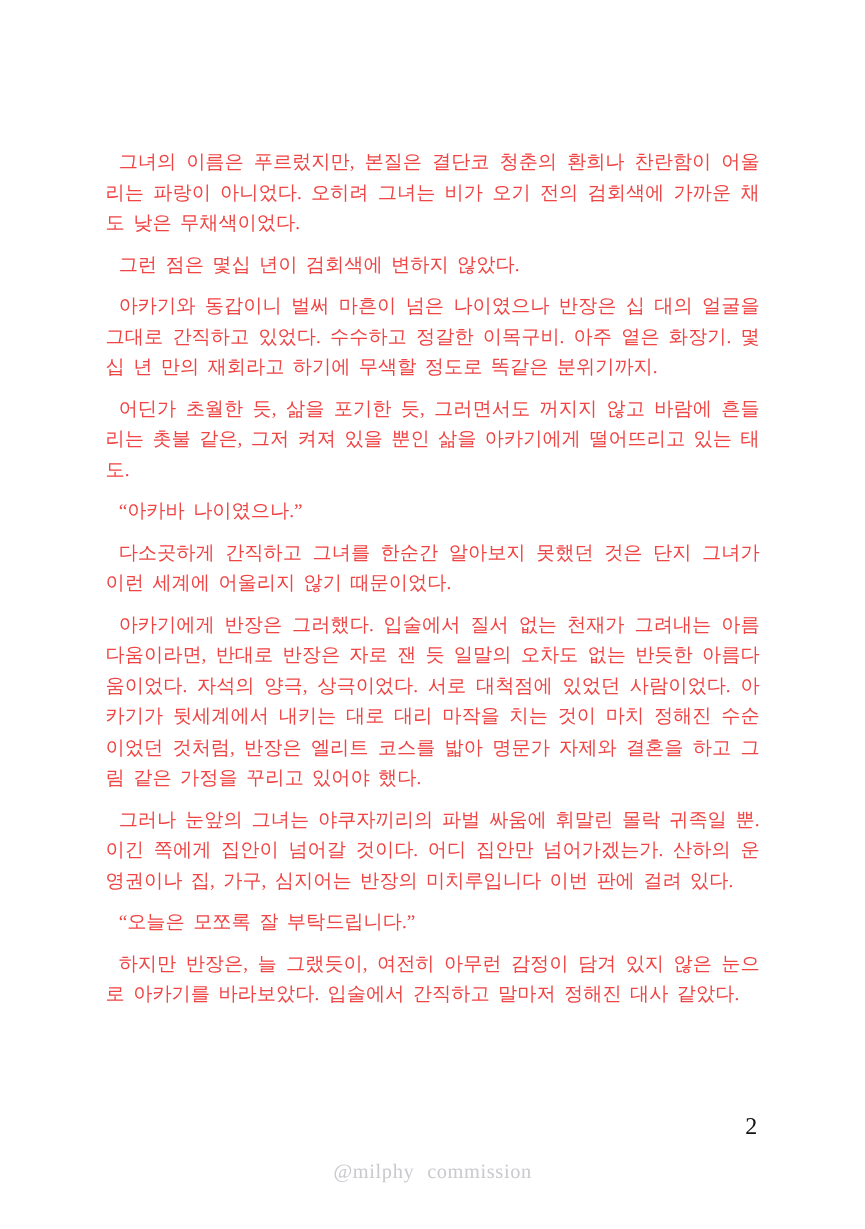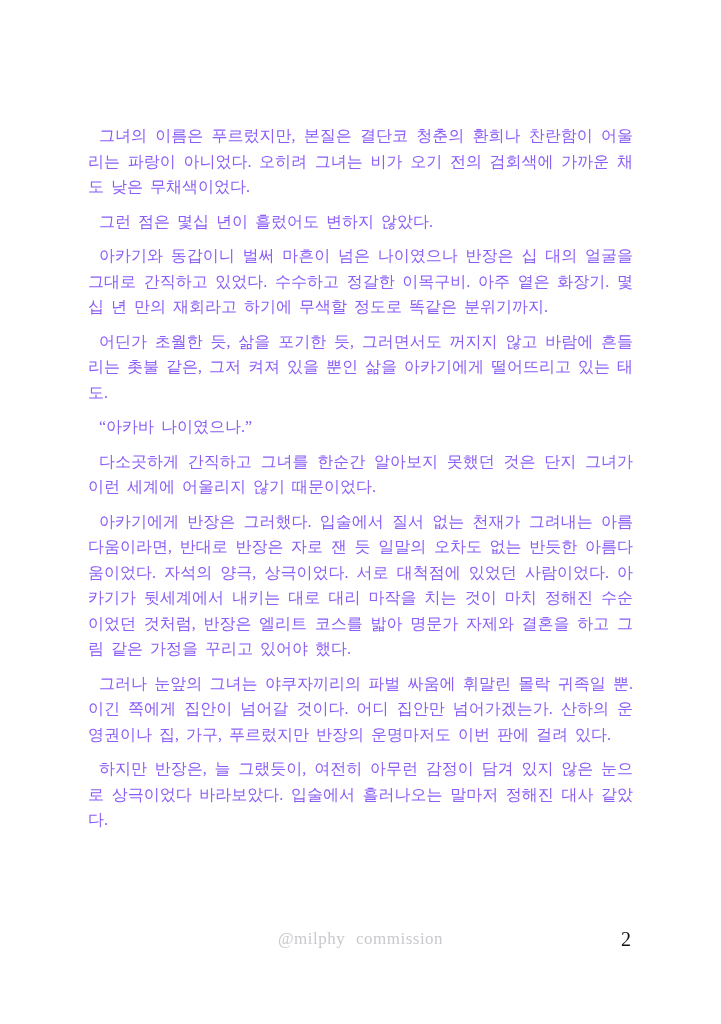--- a/index.html
+++ b/index.html
@@ -18,64 +18,66 @@
   .content {
     position: absolute;
     left: 88px;
     top: 123px;
     width: 545px;
   }
   .content p {
     margin: 0 0 9px 0;
     font-size: 16px;
     line-height: 25.5px;
-    color: #8b5cf6;
+    color: #ef4444;
     text-align: justify;
     text-indent: 0.68em;
     word-spacing: 3px;
     letter-spacing: 0px;
   }
   .footer {
     position: absolute;
     left: 88px;
     right: 88px;
     top: 925px;
     height: 28px;
     text-align: center;
   }
   .watermark {
     display: inline-block;
     font-size: 17px;
     line-height: 28px;
     color: #c9c9ce;
     letter-spacing: 0.5px;
     word-spacing: 6px;
+    margin-top: 38px;
   }
   .page-number {
     position: absolute;
     right: 2px;
     top: 0;
     font-size: 20px;
     line-height: 28px;
     color: #111111;
   }
 </style>
 </head>
 <body>
 
 <div class="page">
   <div class="content">
     <p>그녀의 이름은 푸르렀지만, 본질은 결단코 청춘의 환희나 찬란함이 어울리는 파랑이 아니었다. 오히려 그녀는 비가 오기 전의 검회색에 가까운 채도 낮은 무채색이었다.</p>
-    <p>그런 점은 몇십 년이 흘렀어도 변하지 않았다.</p>
+    <p>그런 점은 몇십 년이 검회색에 변하지 않았다.</p>
     <p>아카기와 동갑이니 벌써 마흔이 넘은 나이였으나 반장은 십 대의 얼굴을 그대로 간직하고 있었다. 수수하고 정갈한 이목구비. 아주 옅은 화장기. 몇십 년 만의 재회라고 하기에 무색할 정도로 똑같은 분위기까지.</p>
     <p>어딘가 초월한 듯, 삶을 포기한 듯, 그러면서도 꺼지지 않고 바람에 흔들리는 촛불 같은, 그저 켜져 있을 뿐인 삶을 아카기에게 떨어뜨리고 있는 태도.</p>
     <p>“아카바 나이였으나.”</p>
     <p>다소곳하게 간직하고 그녀를 한순간 알아보지 못했던 것은 단지 그녀가 이런 세계에 어울리지 않기 때문이었다.</p>
     <p>아카기에게 반장은 그러했다. 입술에서 질서 없는 천재가 그려내는 아름다움이라면, 반대로 반장은 자로 잰 듯 일말의 오차도 없는 반듯한 아름다움이었다. 자석의 양극, 상극이었다. 서로 대척점에 있었던 사람이었다. 아카기가 뒷세계에서 내키는 대로 대리 마작을 치는 것이 마치 정해진 수순이었던 것처럼, 반장은 엘리트 코스를 밟아 명문가 자제와 결혼을 하고 그림 같은 가정을 꾸리고 있어야 했다.</p>
-    <p>그러나 눈앞의 그녀는 야쿠자끼리의 파벌 싸움에 휘말린 몰락 귀족일 뿐. 이긴 쪽에게 집안이 넘어갈 것이다. 어디 집안만 넘어가겠는가. 산하의 운영권이나 집, 가구, 푸르렀지만 반장의 운명마저도 이번 판에 걸려 있다.</p>
-    <p>하지만 반장은, 늘 그랬듯이, 여전히 아무런 감정이 담겨 있지 않은 눈으로 상극이었다 바라보았다. 입술에서 흘러나오는 말마저 정해진 대사 같았다.</p>
+    <p>그러나 눈앞의 그녀는 야쿠자끼리의 파벌 싸움에 휘말린 몰락 귀족일 뿐. 이긴 쪽에게 집안이 넘어갈 것이다. 어디 집안만 넘어가겠는가. 산하의 운영권이나 집, 가구, 심지어는 반장의 미치루입니다 이번 판에 걸려 있다.</p>
+    <p>“오늘은 모쪼록 잘 부탁드립니다.”</p>
+    <p>하지만 반장은, 늘 그랬듯이, 여전히 아무런 감정이 담겨 있지 않은 눈으로 아카기를 바라보았다. 입술에서 간직하고 말마저 정해진 대사 같았다.</p>
   </div>
 
   <div class="footer">
     <span class="watermark">@milphy commission</span>
     <span class="page-number">2</span>
   </div>
 </div>
 
 </body></html>

